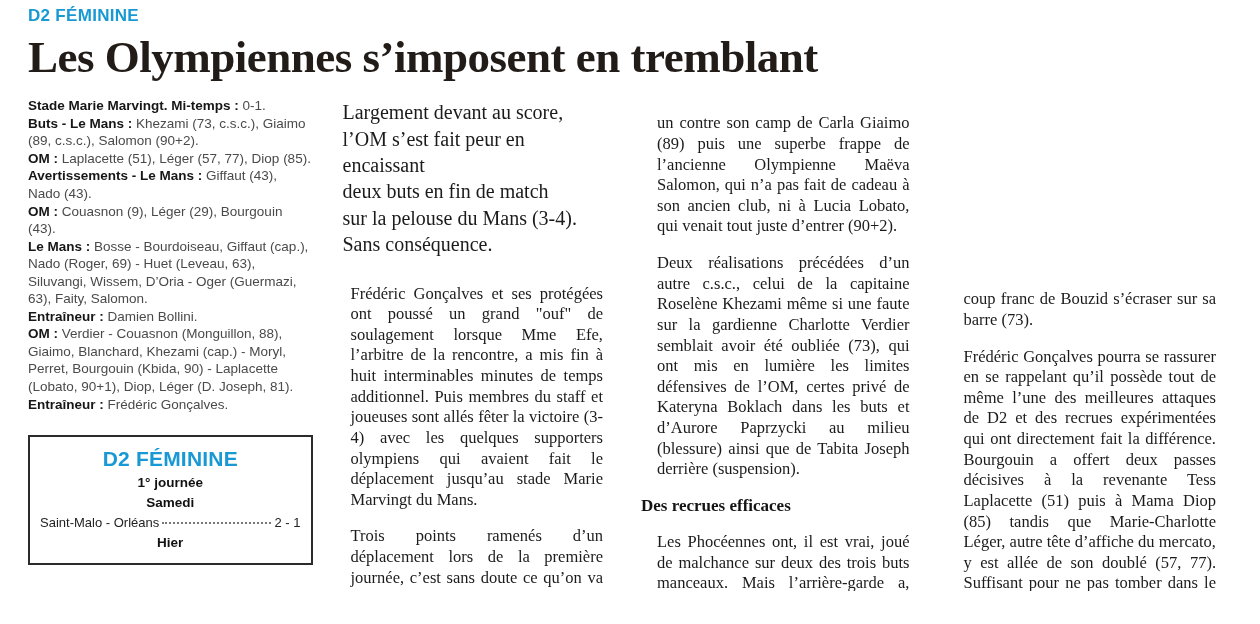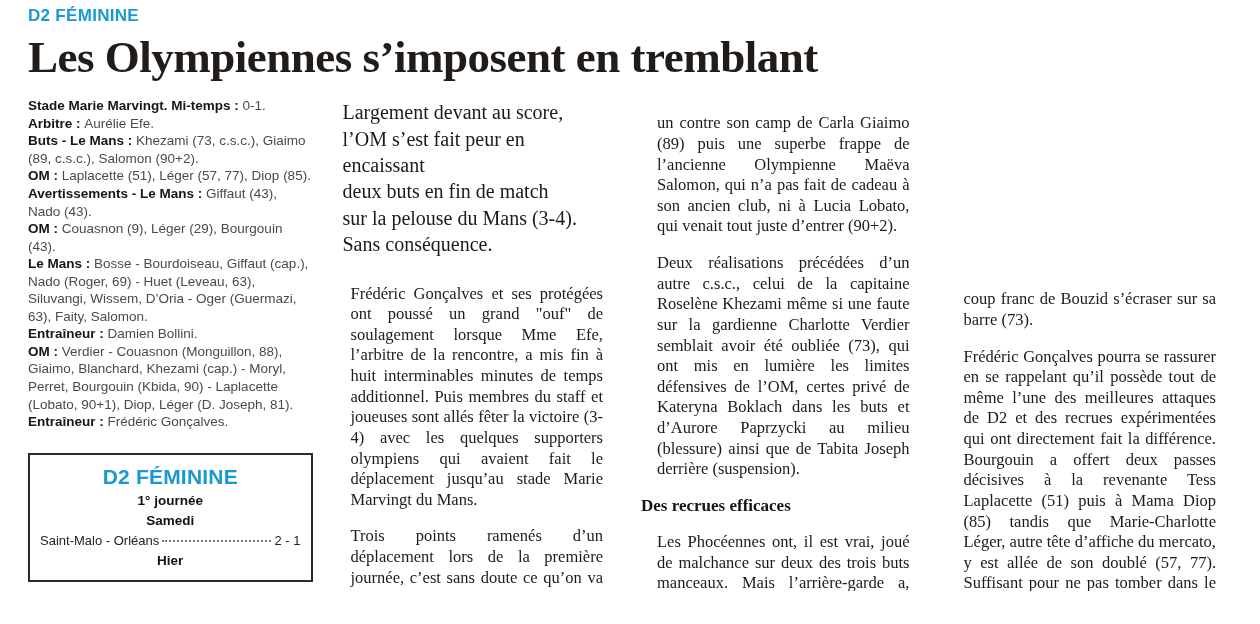--- a/index.html
+++ b/index.html
@@ -32,21 +32,20 @@
 
 <div class="page">
   <div class="kicker">D2 FÉMININE</div>
   <h1 class="headline">Les Olympiennes s’imposent en tremblant</h1>
 
   <div class="columns">
 
     <div class="col">
       <div>
           <p class="fact"><b>Stade Marie Marvingt. Mi-temps : </b><span>0-1.</span></p>
-          <p class="fact"><b>Arbitre : </b><span>Aurélie Efe.</span></p>
           <p class="fact"><b>Buts - Le Mans : </b><span>Khezami (73, c.s.c.), Giaimo (89, c.s.c.), Salomon (90+2).</span></p>
           <p class="fact"><b>OM : </b><span>Laplacette (51), Léger (57, 77), Diop (85).</span></p>
           <p class="fact"><b>Avertissements - Le Mans : </b><span>Giffaut (43), Nado (43).</span></p>
           <p class="fact"><b>OM : </b><span>Couasnon (9), Léger (29), Bourgouin (43).</span></p>
           <p class="fact"><b>Le Mans : </b><span>Bosse - Bourdoiseau, Giffaut (cap.), Nado (Roger, 69) - Huet (Leveau, 63), Siluvangi, Wissem, D’Oria - Oger (Guermazi, 63), Faity, Salomon.</span></p>
           <p class="fact"><b>Entraîneur : </b><span>Damien Bollini.</span></p>
           <p class="fact"><b>OM : </b><span>Verdier - Couasnon (Monguillon, 88), Giaimo, Blanchard, Khezami (cap.) - Moryl, Perret, Bourgouin (Kbida, 90) - Laplacette (Lobato, 90+1), Diop, Léger (D. Joseph, 81). </span><b>Entraîneur : </b><span>Frédéric Gonçalves.</span></p>
         </div>
       <div class="results-box">
         <div class="box-title">D2 FÉMININE</div>

